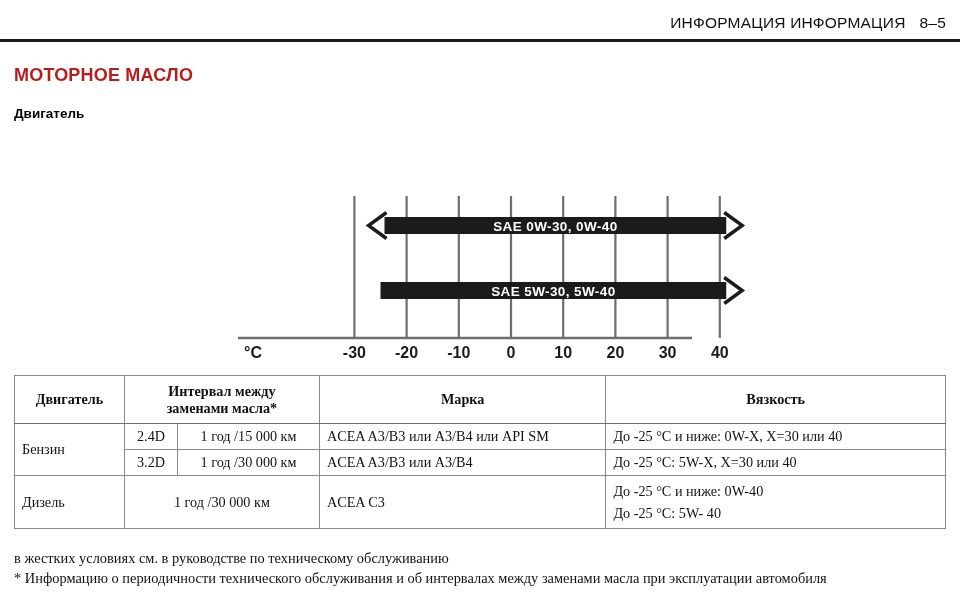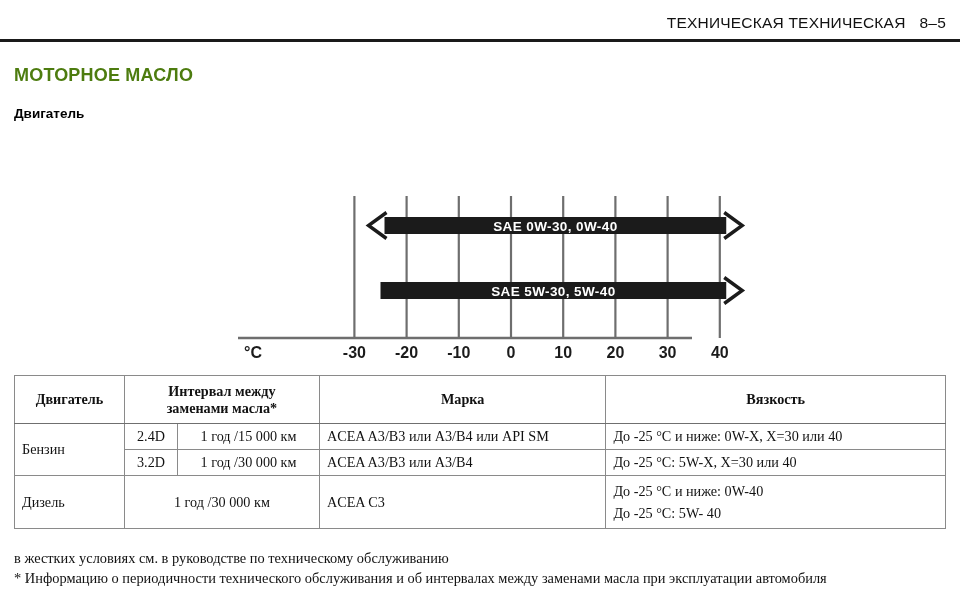--- a/index.html
+++ b/index.html
@@ -42,21 +42,21 @@
   }
 
   
   #section-title {
     position: absolute;
     top: 65px; left: 14px;
     font-family: "Liberation Sans", sans-serif;
     font-weight: bold;
     font-size: 18px;
     letter-spacing: 0.2px;
-    color: #4d7c0f;
+    color: #b91c1c;
   }
   #subsection-title {
     position: absolute;
     top: 106px; left: 14px;
     font-family: "Liberation Sans", sans-serif;
     font-weight: bold;
     font-size: 13.5px;
     color: #000;
   }
   #intro-paragraph {
@@ -125,21 +125,21 @@
     font-size: 14.4px;
     line-height: 20px;
     color: #111;
   }
   #footnote div { white-space: nowrap; }
 </style>
 </head>
 <body>
 
 <div id="page-header">
-  <span class="hdr-text">ТЕХНИЧЕСКАЯ ТЕХНИЧЕСКАЯ</span><span class="hdr-text hdr-page">8–5</span>
+  <span class="hdr-text">ИНФОРМАЦИЯ ИНФОРМАЦИЯ</span><span class="hdr-text hdr-page">8–5</span>
 </div>
 <div id="header-rule"></div>
 
 <div id="section-title">МОТОРНОЕ МАСЛО</div>
 <div id="subsection-title">Двигатель</div>
 
 <div id="intro-paragraph">
 </div>
 
 <div id="oil-chart">

